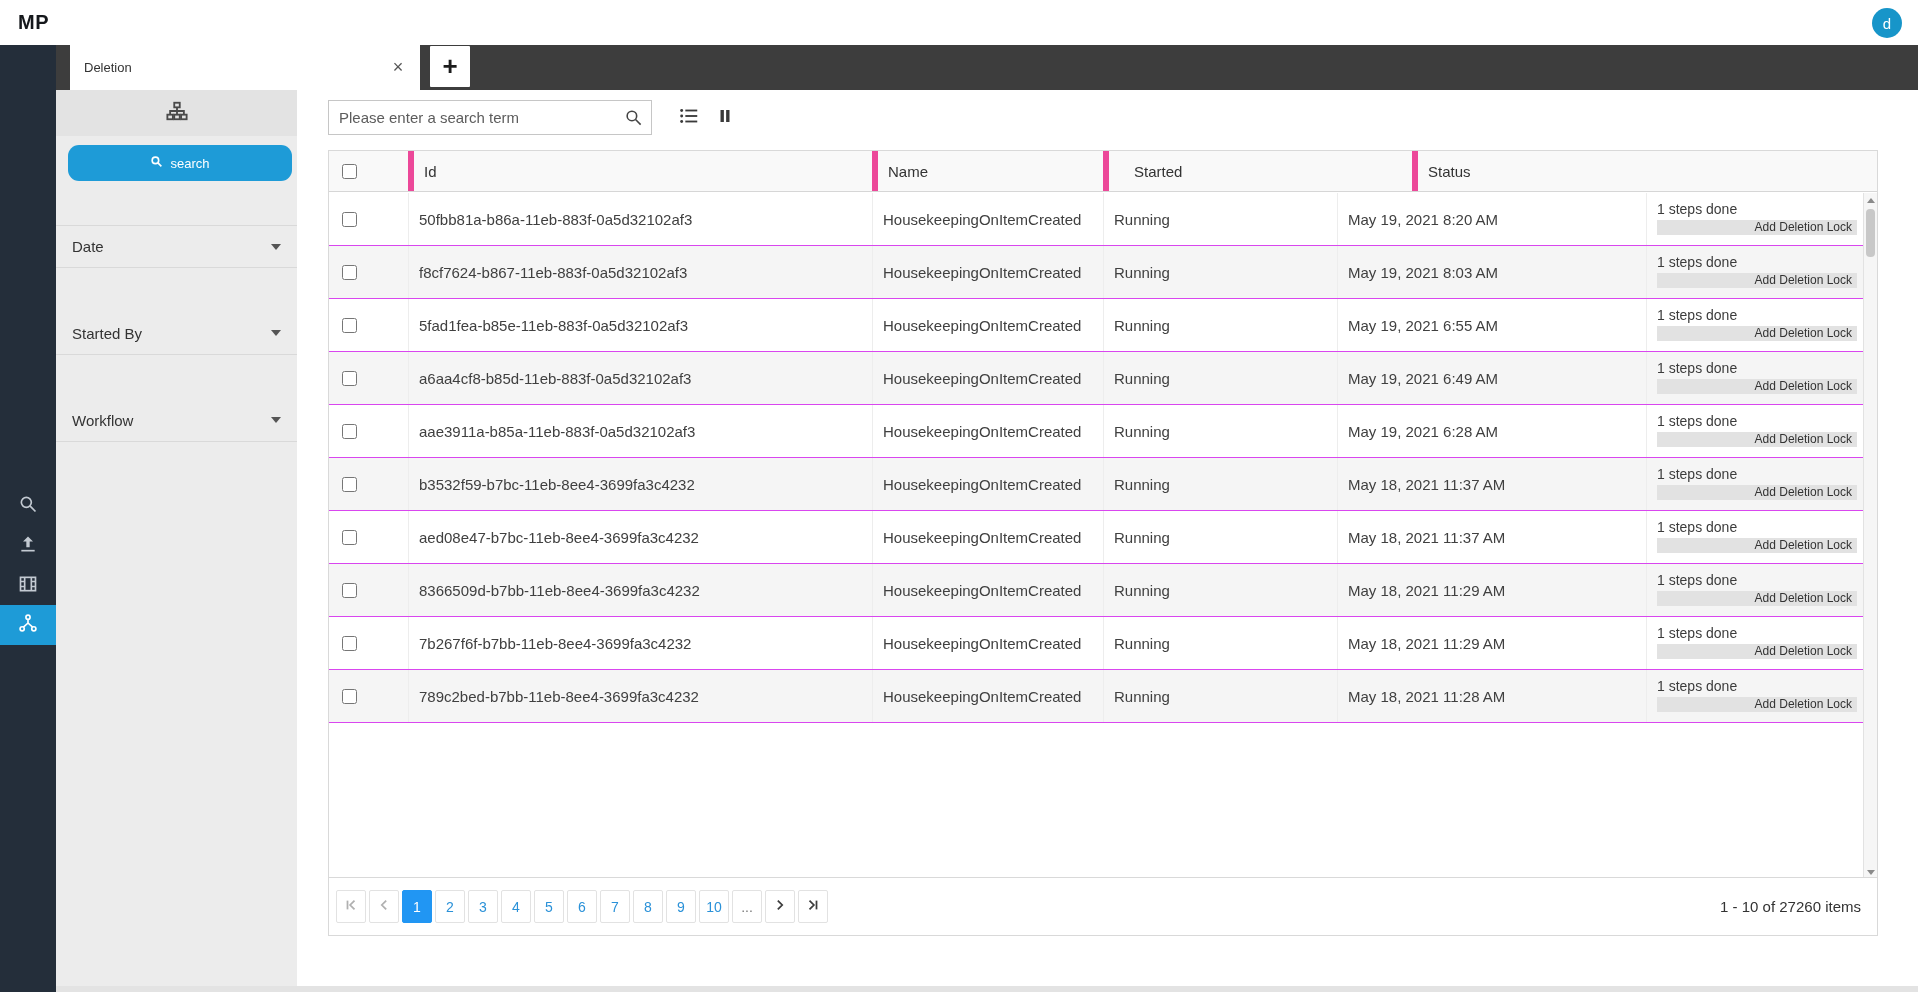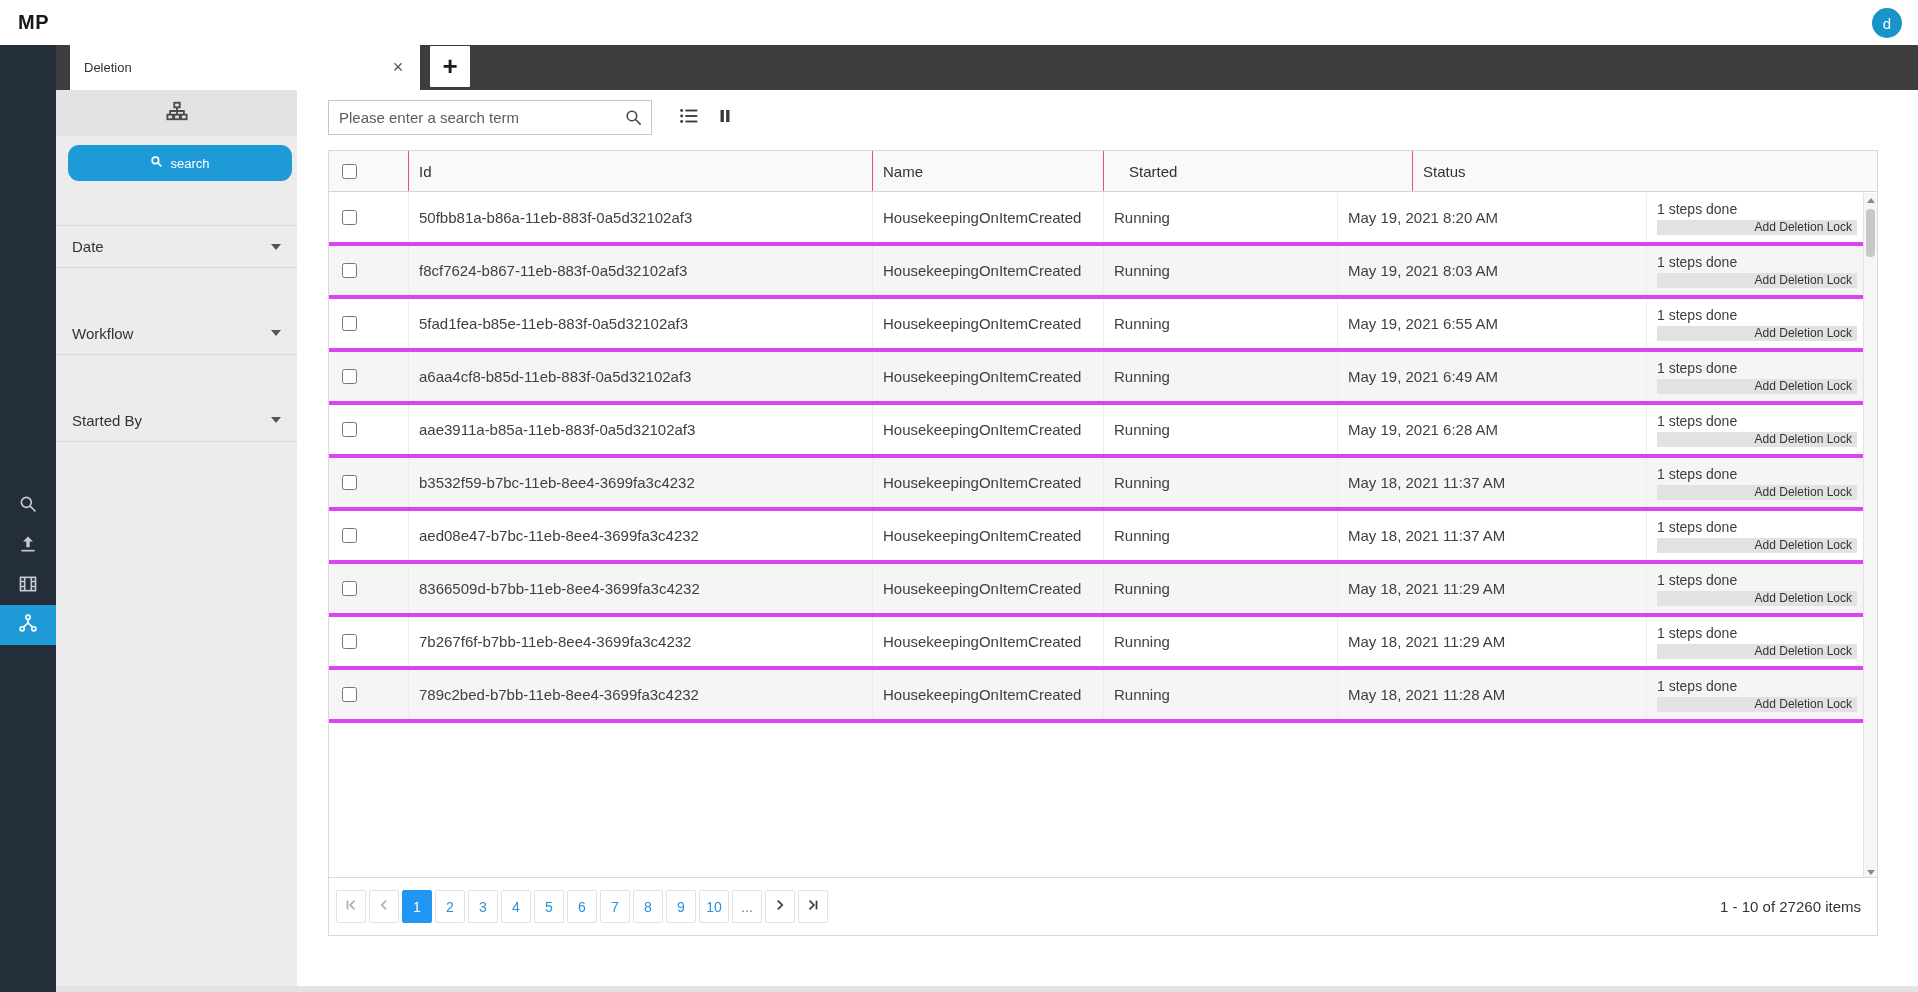--- a/index.html
+++ b/index.html
@@ -36,30 +36,30 @@
   .searchbox input { width: 100%; height: 100%; border: none; outline: none; padding: 0 36px 0 10px; font-size: 15px; color: #333; font-family: "Liberation Sans", sans-serif; background: transparent; }
   .searchbox input::placeholder { color: #5c5c5c; opacity: 1; }
   .searchbox .sb-icon { position: absolute; right: 8px; top: 7px; color: #444; cursor: pointer; }
   .toolbtn { position: absolute; top: 103px; width: 30px; height: 30px; display: flex; align-items: center; justify-content: center; color: #3a3a3a; cursor: pointer; }
   .toolbtn.list { left: 674px; }
   .toolbtn.pause { left: 710px; }
 
   
   .grid { position: absolute; left: 328px; top: 150px; width: 1550px; height: 786px; border: 1px solid #d9d9d9; background: #fff; }
   .grid-header { position: absolute; left: 0; top: 0; right: 0; height: 41px; background: #f9f9f9; border-bottom: 1px solid #d6d6d6; display: flex; }
-  .hcell { display: flex; align-items: center; padding-left: 10px; font-size: 15px; color: #333; border-left: 1px solid #ec4899; cursor: pointer; }
+  .hcell { display: flex; align-items: center; padding-left: 10px; font-size: 15px; color: #333; border-left: 6px solid #ec4899; cursor: pointer; }
   .hcell:first-child { border-left: none; padding-left: 13px; cursor: default; }
   .c-check { width: 79px; }
   .c-id { width: 464px; }
   .c-name { width: 231px; }
   .c-state { width: 234px; }
   .c-started { width: 309px; padding-left: 25px; }
   .c-status { flex: 1; }
   .grid-body { position: absolute; left: 0; top: 42px; right: 14px; }
-  .grid-row { display: flex; height: 53px; background: #fff; border-bottom: 4px solid #d946ef; cursor: pointer; }
+  .grid-row { display: flex; height: 53px; background: #fff; border-bottom: 1px solid #d946ef; cursor: pointer; }
   .grid-row.alt { background: #f5f5f5; }
   .cell { display: flex; align-items: center; padding-left: 10px; font-size: 15px; color: #404040; border-left: 1px solid #ededed; overflow: hidden; white-space: nowrap; }
   .cell:first-child { border-left: none; padding-left: 13px; }
   .cell.c-status { display: block; padding-top: 8px; }
   .status-text { font-size: 14px; color: #3c3c3c; }
   .status-bar { margin-top: 3px; margin-right: 6px; height: 15px; background: #e2e2e2; font-size: 12px; color: #333; text-align: right; line-height: 15px; padding-right: 5px; }
   input[type="checkbox"] { width: 15px; height: 15px; margin: 0; cursor: pointer; }
 
   
   .vscroll { position: absolute; right: 0; top: 42px; width: 14px; height: 686px; background: #f6f6f6; border-left: 1px solid #e2e2e2; }
@@ -157,25 +157,25 @@
         </svg>
     </span>
     <span>search</span>
   </div>
   <div class="panel-sections">
       <div class="panel-section">
     <span>Date</span>
     <span class="caret"></span>
   </div>
       <div class="panel-section">
+    <span>Started By</span>
+    <span class="caret"></span>
+  </div>
+      <div class="panel-section">
     <span>Workflow</span>
-    <span class="caret"></span>
-  </div>
-      <div class="panel-section">
-    <span>Started By</span>
     <span class="caret"></span>
   </div>
     </div>
 </div>
 
 <div class="searchbox">
   <input type="text" placeholder="Please enter a search term" style="">
   <span class="sb-icon">
     <svg width="19" height="19" viewBox="0 0 24 24" fill="none" stroke="currentColor" stroke-width="2">
         <circle cx="10" cy="10" r="6"></circle>

